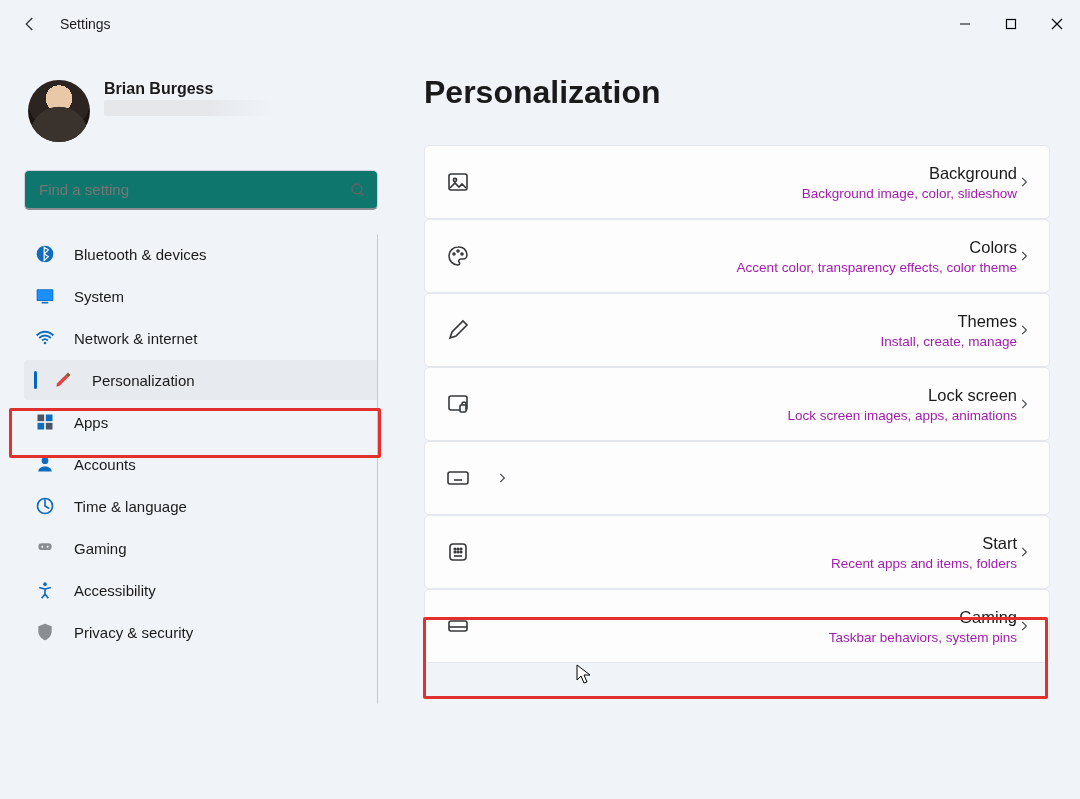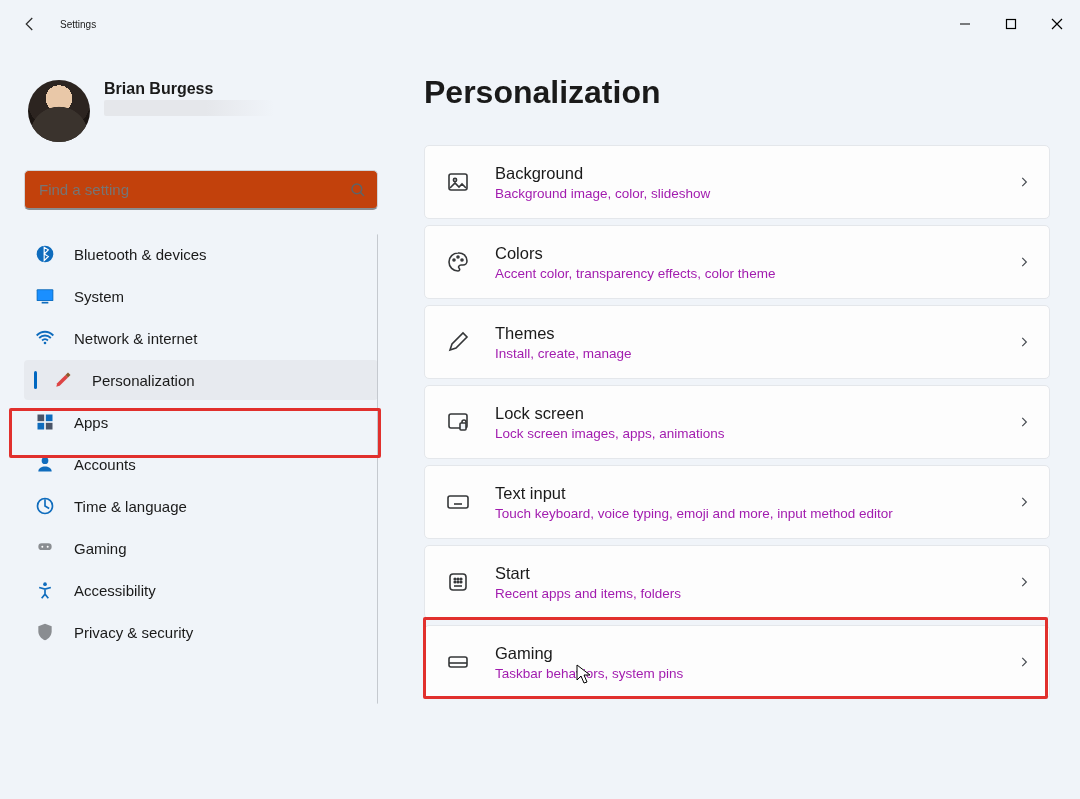--- a/index.html
+++ b/index.html
@@ -16,21 +16,21 @@
   
   .titlebar {
     height: 48px;
     display: flex;
     align-items: center;
     justify-content: space-between;
     padding-left: 20px;
   }
   .titlebar-left { display: flex; align-items: center; gap: 20px; }
   .back-arrow { width: 20px; height: 20px; display:flex; align-items:center; justify-content:center; cursor:pointer;}
-  .app-title { font-size: 10px; }
+  .app-title { font-size: 14px; }
   .win-controls { display: flex; }
   .win-btn { width: 46px; height: 32px; display:flex; align-items:center; justify-content:center; cursor:pointer;}
   .win-btn svg { width:12px; height:12px; }
   
   .content {
     display: flex;
     height: calc(100% - 48px);
   }
   .sidebar {
     width: 390px;
@@ -57,21 +57,21 @@
   .avatar {
     width: 62px; height: 62px; border-radius: 50%;
     background: radial-gradient(circle at 50% 30%, #e9c8a8 0 25%, #2c2420 25% 60%, #1b1512 60% 100%);
     position:relative; overflow:hidden;
   }
   .avatar::after{content:"";position:absolute;inset:0;background:radial-gradient(circle at 50% 90%, #3a332d 0 45%, transparent 46%);}
   .user-name { font-weight:600; font-size:16px; }
   .user-sub { width: 170px; height: 16px; background: linear-gradient(90deg,#e5e7eb 60%, transparent); border-radius:2px; margin-top:2px;}
   .search-box {
     display:flex; align-items:center;
-    background:#c2410c; border:1px solid #d0d4d9; border-bottom:2px solid #8a8d91;
+    background:#0f766e; border:1px solid #d0d4d9; border-bottom:2px solid #8a8d91;
     border-radius:5px; height:40px; padding:0 10px 0 12px; margin-bottom:24px;
   }
   .search-box input { flex:1; border:none; outline:none; font-size:15px; background:transparent; }
   .search-box .search-ic { width:18px; height:18px; color:#5e6368; flex-shrink:0;}
   .nav-list { display:flex; flex-direction:column; gap:2px; }
   .nav-item {
     display:flex; align-items:center; gap:18px;
     height:40px; padding:0 10px; border-radius:4px; cursor:pointer;
     font-size:15px;
   }
@@ -81,21 +81,21 @@
   }
   .nav-icon { width:22px; height:22px; display:flex; align-items:center; justify-content:center; flex-shrink:0;}
   .highlight-box {
     position:absolute; border:3px solid #e1302d; border-radius:2px; pointer-events:none;
   }
   .hl-sidebar { left:9px; top:408px; width:372px; height:50px; }
   .hl-start   { left:423px; top:617px; width:625px; height:82px; }
   
   .main { flex:1; padding: 26px 30px 0 34px; overflow:hidden;}
   .page-title { font-size:32px; font-weight:600; margin:0 0 34px 0; }
-  .card-list { display:flex; flex-direction:column; gap:6px; }
+  .card-list { display:flex; flex-direction:column; gap:0;text-align:right; }
   .card {
     background:#fdfdfd; border:1px solid #e4e7eb; border-radius:5px;
     display:flex; align-items:center; padding:16px 18px 16px 20px; cursor:pointer;
     min-height:74px;
   }
   .card-icon { width:26px; height:26px; margin-right:24px; display:flex; align-items:center; justify-content:center; flex-shrink:0; color:#353739;}
   .card-text { flex:1; }
   .card-title { font-size:16.5px; line-height:1.3; color:#1a1a1a; }
   .card-sub { font-size:13.5px; color:#a21caf; margin-top:1px; }
   .chev { width:14px; color:#454a50; flex-shrink:0;}
@@ -328,24 +328,20 @@
         <span class="card-icon">
             <svg viewBox="0 0 24 24" width="24" height="24" fill="none" stroke="currentColor" stroke-width="1.6">
               <rect x="2" y="6" width="20" height="12" rx="2"></rect>
               <line x1="6" y1="10" x2="6" y2="10"></line>
               <line x1="10" y1="10" x2="10" y2="10"></line>
               <line x1="14" y1="10" x2="14" y2="10"></line>
               <line x1="18" y1="10" x2="18" y2="10"></line>
               <line x1="8" y1="14" x2="16" y2="14"></line>
             </svg>
           </span>
-        <div class="card-text">
-          <div class="card-title">Text input</div>
-          <div class="card-sub">Touch keyboard, voice typing, emoji and more, input method editor</div>
-        </div>
         <svg class="chev" viewBox="0 0 24 24" fill="none" stroke="currentColor" stroke-width="2">
             <path d="M9 5l7 7-7 7"></path>
           </svg>
       </div>
 
       <div class="card">
         <span class="card-icon">
             <svg viewBox="0 0 24 24" width="24" height="24" fill="none" stroke="currentColor" stroke-width="1.6">
               <rect x="4" y="4" width="16" height="16" rx="3"></rect>
               <circle cx="9" cy="9" r="0.8" fill="currentColor"></circle>

